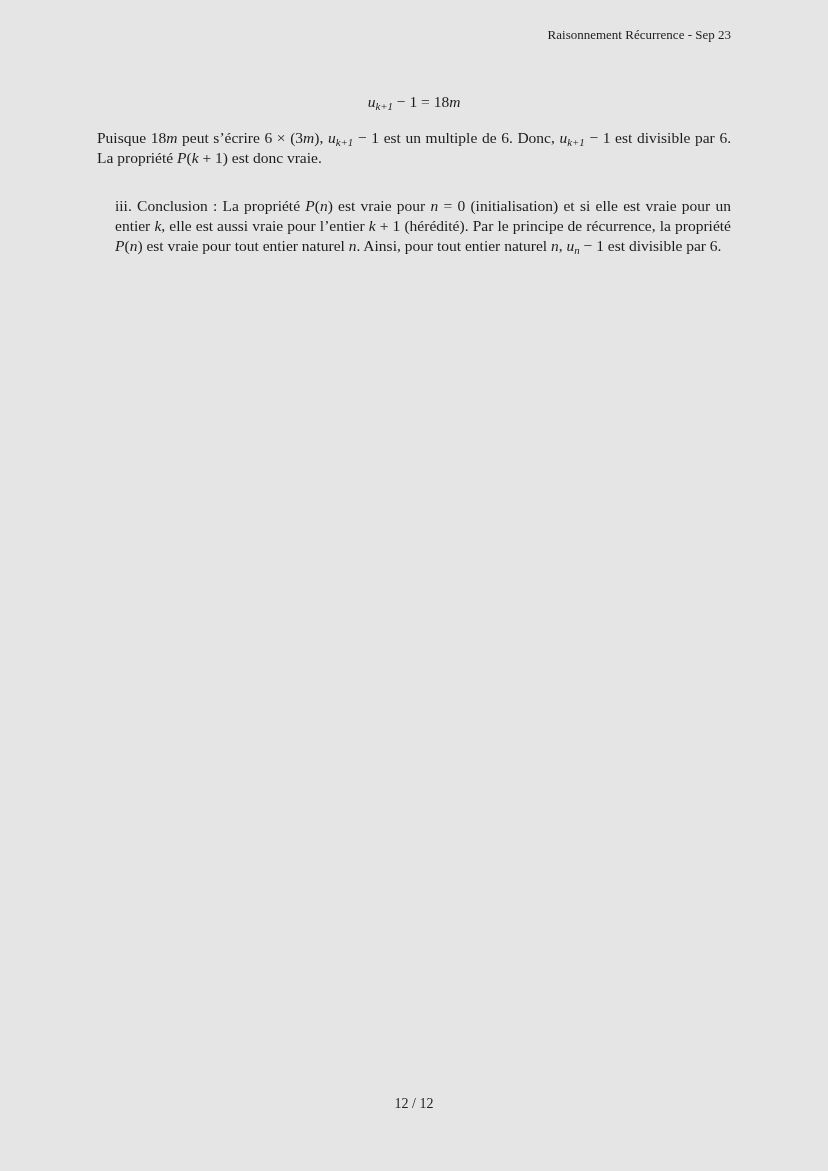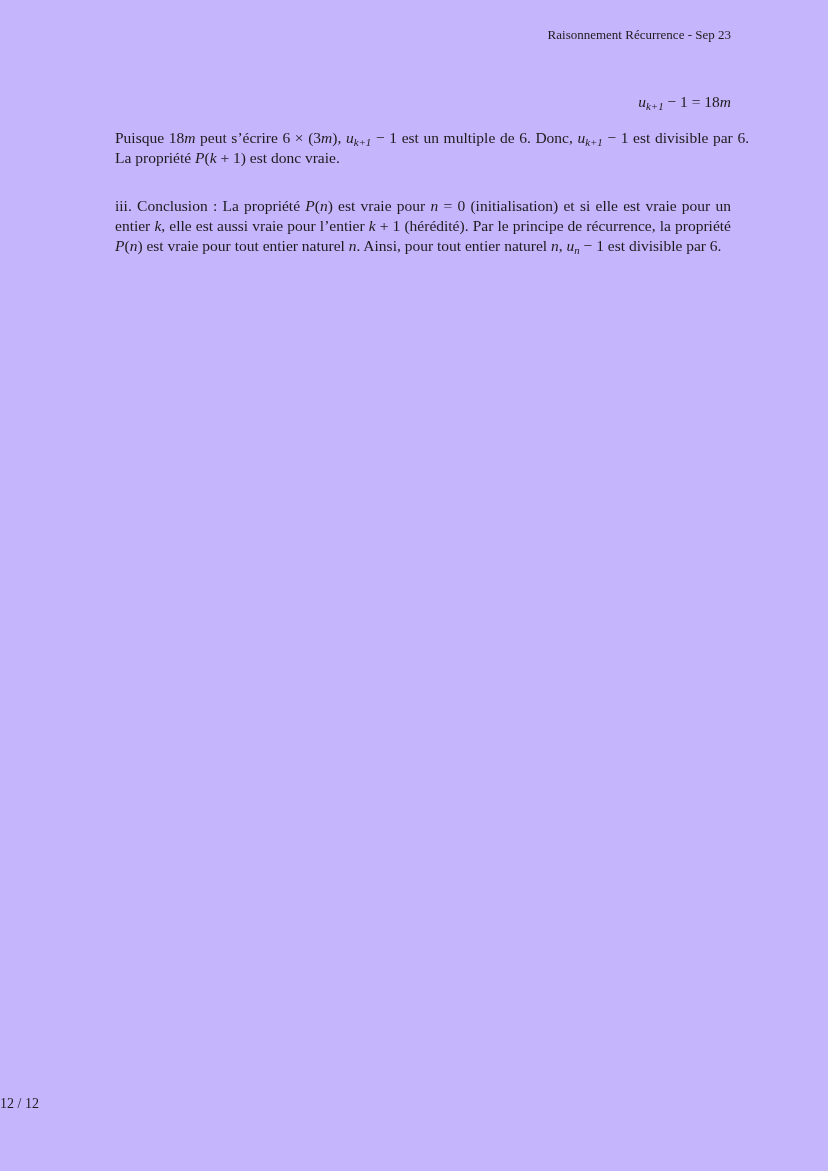--- a/index.html
+++ b/index.html
@@ -5,62 +5,62 @@
   * { margin: 0; padding: 0; box-sizing: border-box; }
   html, body { background: #ffffff; }
   body {
     width: 828px;
     height: 1171px;
     position: relative;
     font-family: "Liberation Serif", "DejaVu Serif", serif;
     color: #1c1c1c;
     overflow: hidden;
   }
-  .page { position: absolute; inset: 0; background: #c4b5fd; }
+  .page { position: absolute; inset: 0; background: #e5e5e5; }
   .header {
     position: absolute;
     top: 27px;
     left: 97px;
     width: 634px;
     text-align: right;
     font-size: 13px;
     line-height: 16px;
   }
   .equation {
     position: absolute;
     top: 92px;
     left: 97px;
     width: 634px;
-    text-align: right;
+    text-align: center;
     font-size: 15.5px;
     line-height: 20px;
   }
   .para {
     font-size: 15.5px;
     line-height: 20px;
     text-align: justify;
   }
   .para1 {
     position: absolute;
     top: 128px;
     left: 97px;
     width: 634px;
-    margin-left: 18px;
   }
   .para2 {
     position: absolute;
     top: 196px;
     left: 115px;
     width: 616px;
   }
   .footer {
     position: absolute;
     top: 1095px;
     left: 0;
     width: 828px;
+    text-align: center;
     font-size: 14px;
     line-height: 18px;
   }
   .var { font-style: italic; }
   .sub {
     font-style: italic;
     font-size: 70%;
     vertical-align: -0.25em;
     line-height: 0;
   }

